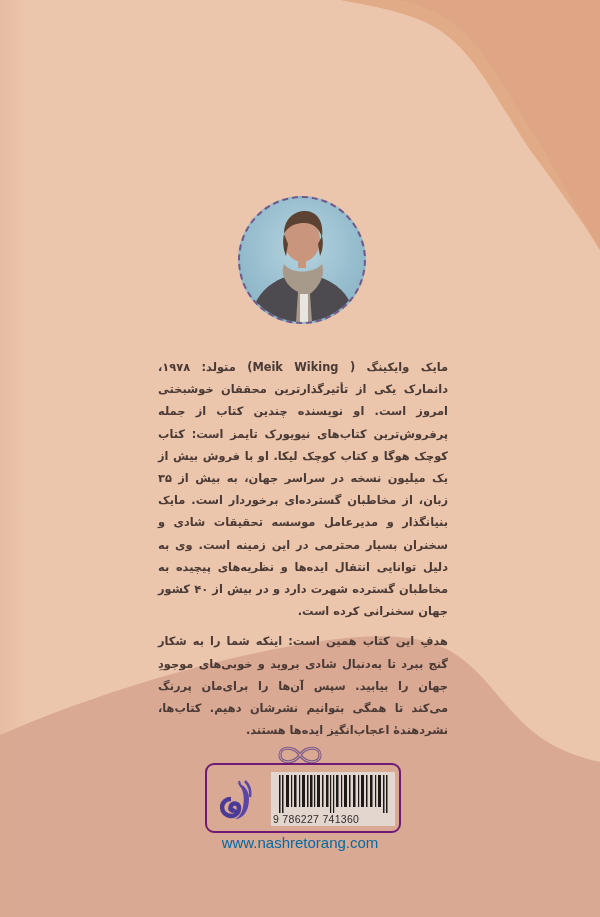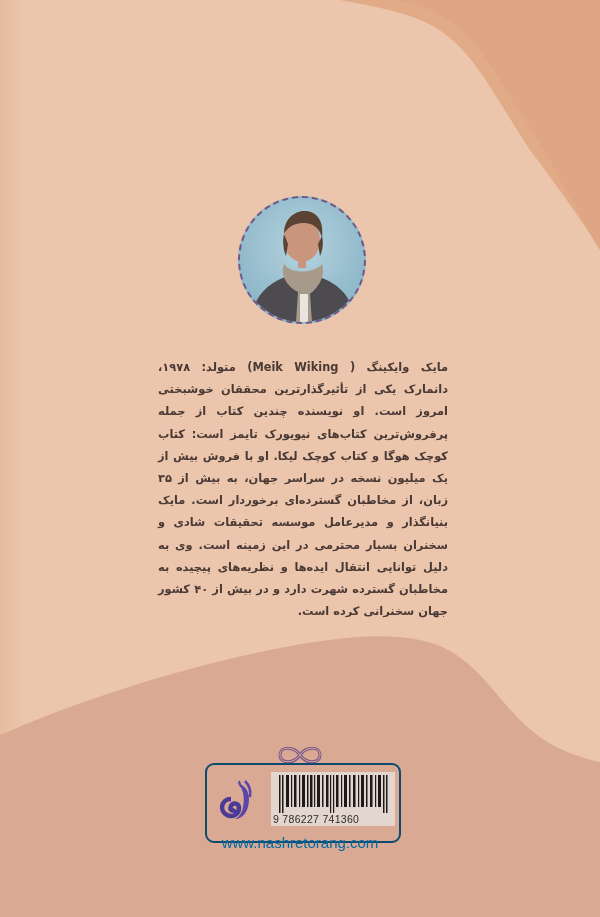--- a/index.html
+++ b/index.html
@@ -25,22 +25,22 @@
       position: absolute; left: 150px; top: 348px; width: 306px;
       direction: rtl; text-align: justify; text-align-last: right;
       font-size: 11.4px; line-height: 22.2px; font-weight: bold;
       color: #4a3a36;
     }
     .bio p { margin: 8px; }
     .infinity {
       position: absolute; left: 274px; top: 744px; width: 52px; height: 22px;
     }
     .barcode-box {
-      position: absolute; left: 205px; top: 763px; width: 196px; height: 80px;
-      border: 2px solid #0c4a6e; border-radius: 9px; box-sizing: border-box;
+      position: absolute; left: 205px; top: 763px; width: 196px; height: 70px;
+      border: 2px solid #701a75; border-radius: 9px; box-sizing: border-box;
     }
     .publisher-logo { position: absolute; left: 10px; top: 12px; width: 38px; height: 44px; }
     .barcode {
       position: absolute; left: 64px; top: 7px; width: 124px; height: 54px;
       background: #e2d6cf;
     }
     .barcode-bars { position: absolute; left: 6px; top: 3px; width: 112px; height: 38px; }
     .barcode-num {
       position: absolute; left: 2px; bottom: 1px; width: 120px;
       font-family: "Liberation Sans", sans-serif; font-size: 10.5px; color: #2f2a28;
@@ -70,20 +70,21 @@
     <path d="M82 38 C84 46 82 54 80 58 L78 46 Z" fill="#5b4232"></path>
     <path d="M10 124 C14 96 30 84 48 78 L62 90 L76 78 C96 84 112 96 116 124 Z" fill="#4d4a50"></path>
     <path d="M44 66 C50 76 74 76 82 66 C86 78 78 90 70 96 L72 124 L56 124 L58 94 C46 88 40 76 44 66 Z" fill="#a89a8a"></path>
     <path d="M58 62 L66 62 L66 70 L58 70 Z" fill="#c9957c"></path>
     <rect x="60" y="96" width="8" height="28" fill="#e8e4e0"></rect>
   </svg>
 </div>
 
 <div class="bio">
   <p>مایک وایکینگ ( Meik Wiking) متولد: ۱۹۷۸، دانمارک یکی از تأثیرگذارترین محققان خوشبختی امروز است. او نویسنده چندین کتاب از جمله پرفروش‌ترین کتاب‌های نیویورک تایمز است: کتاب کوچک هوگا و کتاب کوچک لیکا. او با فروش بیش از یک میلیون نسخه در سراسر جهان، به بیش از ۳۵ زبان، از مخاطبان گسترده‌ای برخوردار است. مایک بنیانگذار و مدیرعامل موسسه تحقیقات شادی و سخنران بسیار محترمی در این زمینه است. وی به دلیل توانایی انتقال ایده‌ها و نظریه‌های پیچیده به مخاطبان گسترده شهرت دارد و در بیش از ۴۰ کشور جهان سخنرانی کرده است.</p>
+  <p>هدفِ این کتاب همین است: اینکه شما را به شکار گنج ببرد تا به‌دنبال شادی بروید و خوبی‌های موجودِ جهان را بیابید. سپس آن‌ها را برای‌مان پررنگ می‌کند تا همگی بتوانیم نشرشان دهیم. کتاب‌ها، نشردهندهٔ اعجاب‌انگیز ایده‌ها هستند.</p>
 </div>
 
 <svg class="infinity" viewBox="0 0 52 22">
   <path d="M26 11 C20 2 6 2 6 11 C6 20 20 20 26 11 C32 2 46 2 46 11 C46 20 32 20 26 11 Z" fill="none" stroke="#7c5a8c" stroke-width="3.2"></path>
   <path d="M26 11 C20 2 6 2 6 11 C6 20 20 20 26 11 C32 2 46 2 46 11 C46 20 32 20 26 11 Z" fill="none" stroke="#d9a994" stroke-width="1"></path>
 </svg>
 
 <div class="barcode-box">
   <svg class="publisher-logo" viewBox="0 0 38 44">
     <path d="M14 22 C4 22 2 34 10 38 C16 41 22 37 22 31 C22 26 16 25 14 29 C12 33 16 35 18 32" fill="none" stroke="#4b3a96" stroke-width="4.5"></path>

